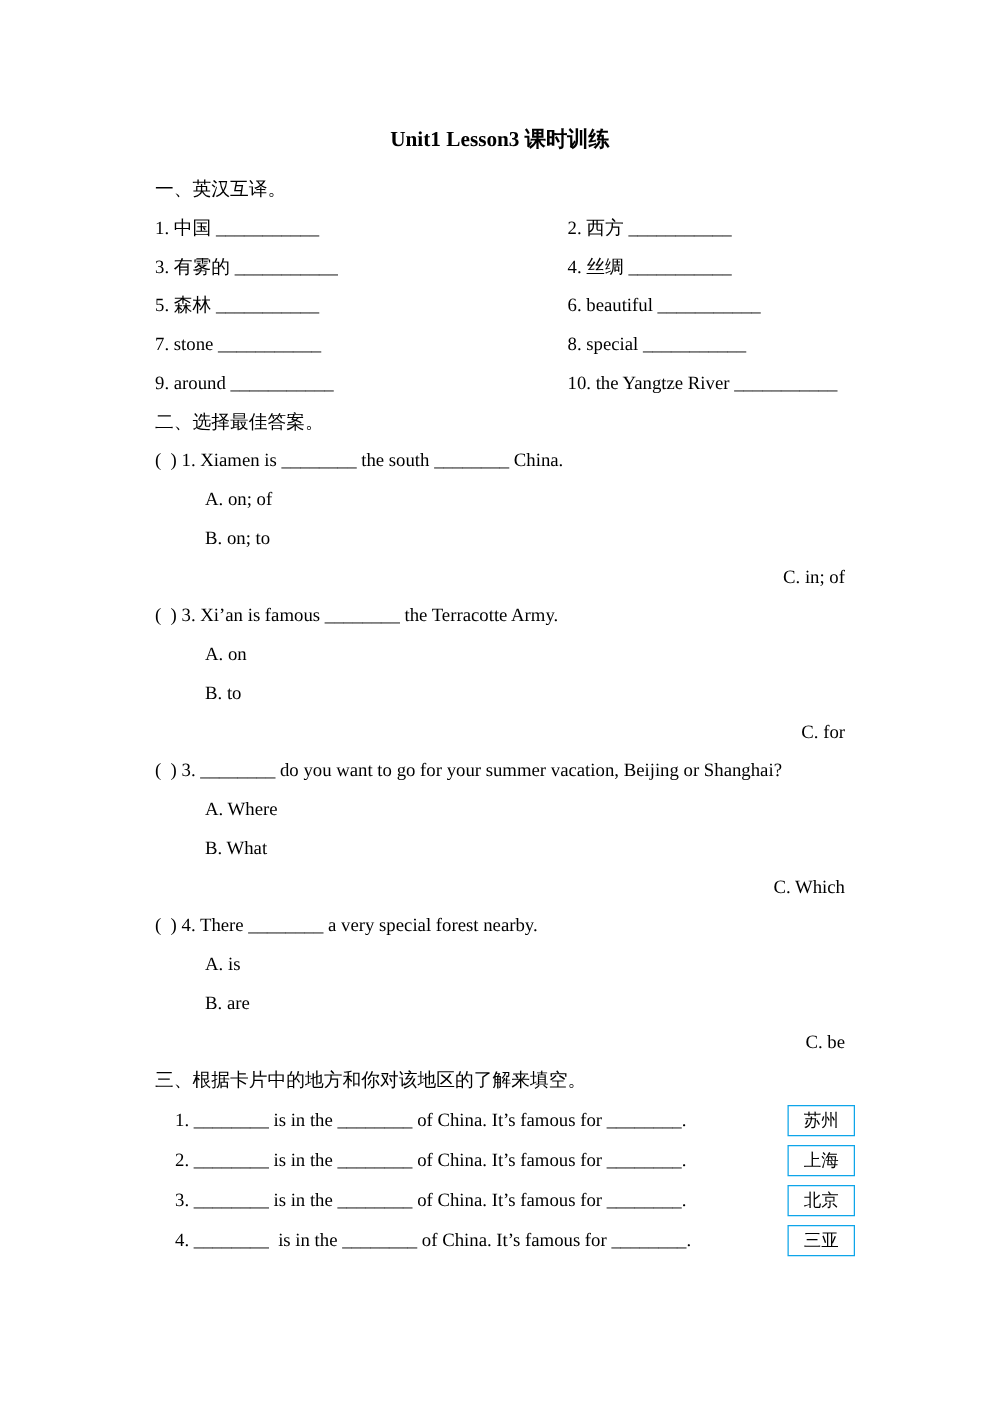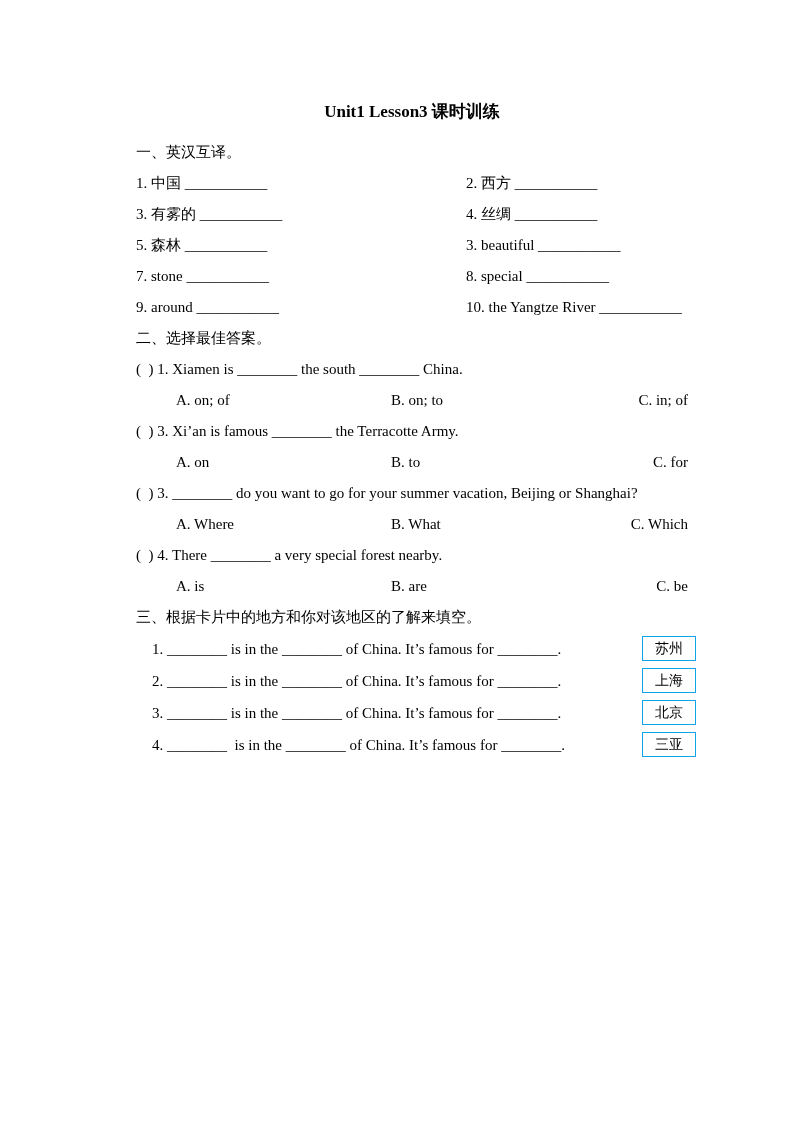--- a/index.html
+++ b/index.html
@@ -9,21 +9,21 @@
     width: 793px;
     height: 1122px;
     background: #ffffff;
     font-family: "Liberation Serif", "DejaVu Serif", serif;
     color: #000000;
     font-size: 15px;
     overflow: hidden;
   }
   .content {
     position: absolute;
-    left: 136px;
+    left: 124px;
     top: 100px;
     width: 552px;
   }
   .title {
     font-size: 17px;
     font-weight: bold;
     text-align: center;
     margin-bottom: 14px;
     white-space: pre-wrap;
   }
@@ -38,20 +38,21 @@
   .pair-row .cell-left { width: 330px; white-space: pre-wrap; }
   .pair-row .cell-right { flex: 1; white-space: pre-wrap; }
   .q-text {
     line-height: 31px;
     white-space: pre-wrap;
   }
   .opts {
     display: flex;
     padding-left: 40px;
     line-height: 31px;
+    flex-direction: column;
   }
   .opt-a { width: 215px; white-space: pre-wrap; }
   .opt-b { width: 198px; white-space: pre-wrap; }
   .opt-c { flex: 1; white-space: pre-wrap; text-align: right; }
   .fill-row {
     position: relative;
     height: 32px;
     line-height: 32px;
     margin-left: 16px;
   }
@@ -83,21 +84,21 @@
       <div class="pair-row">
         <span class="cell-left">1. 中国 ___________</span>
         <span class="cell-right">2. 西方 ___________</span>
       </div>
       <div class="pair-row">
         <span class="cell-left">3. 有雾的 ___________</span>
         <span class="cell-right">4. 丝绸 ___________</span>
       </div>
       <div class="pair-row">
         <span class="cell-left">5. 森林 ___________</span>
-        <span class="cell-right">3. beautiful ___________</span>
+        <span class="cell-right">6. beautiful ___________</span>
       </div>
       <div class="pair-row">
         <span class="cell-left">7. stone ___________</span>
         <span class="cell-right">8. special ___________</span>
       </div>
       <div class="pair-row">
         <span class="cell-left">9. around ___________</span>
         <span class="cell-right">10. the Yangtze River ___________</span>
       </div>
     </section>

